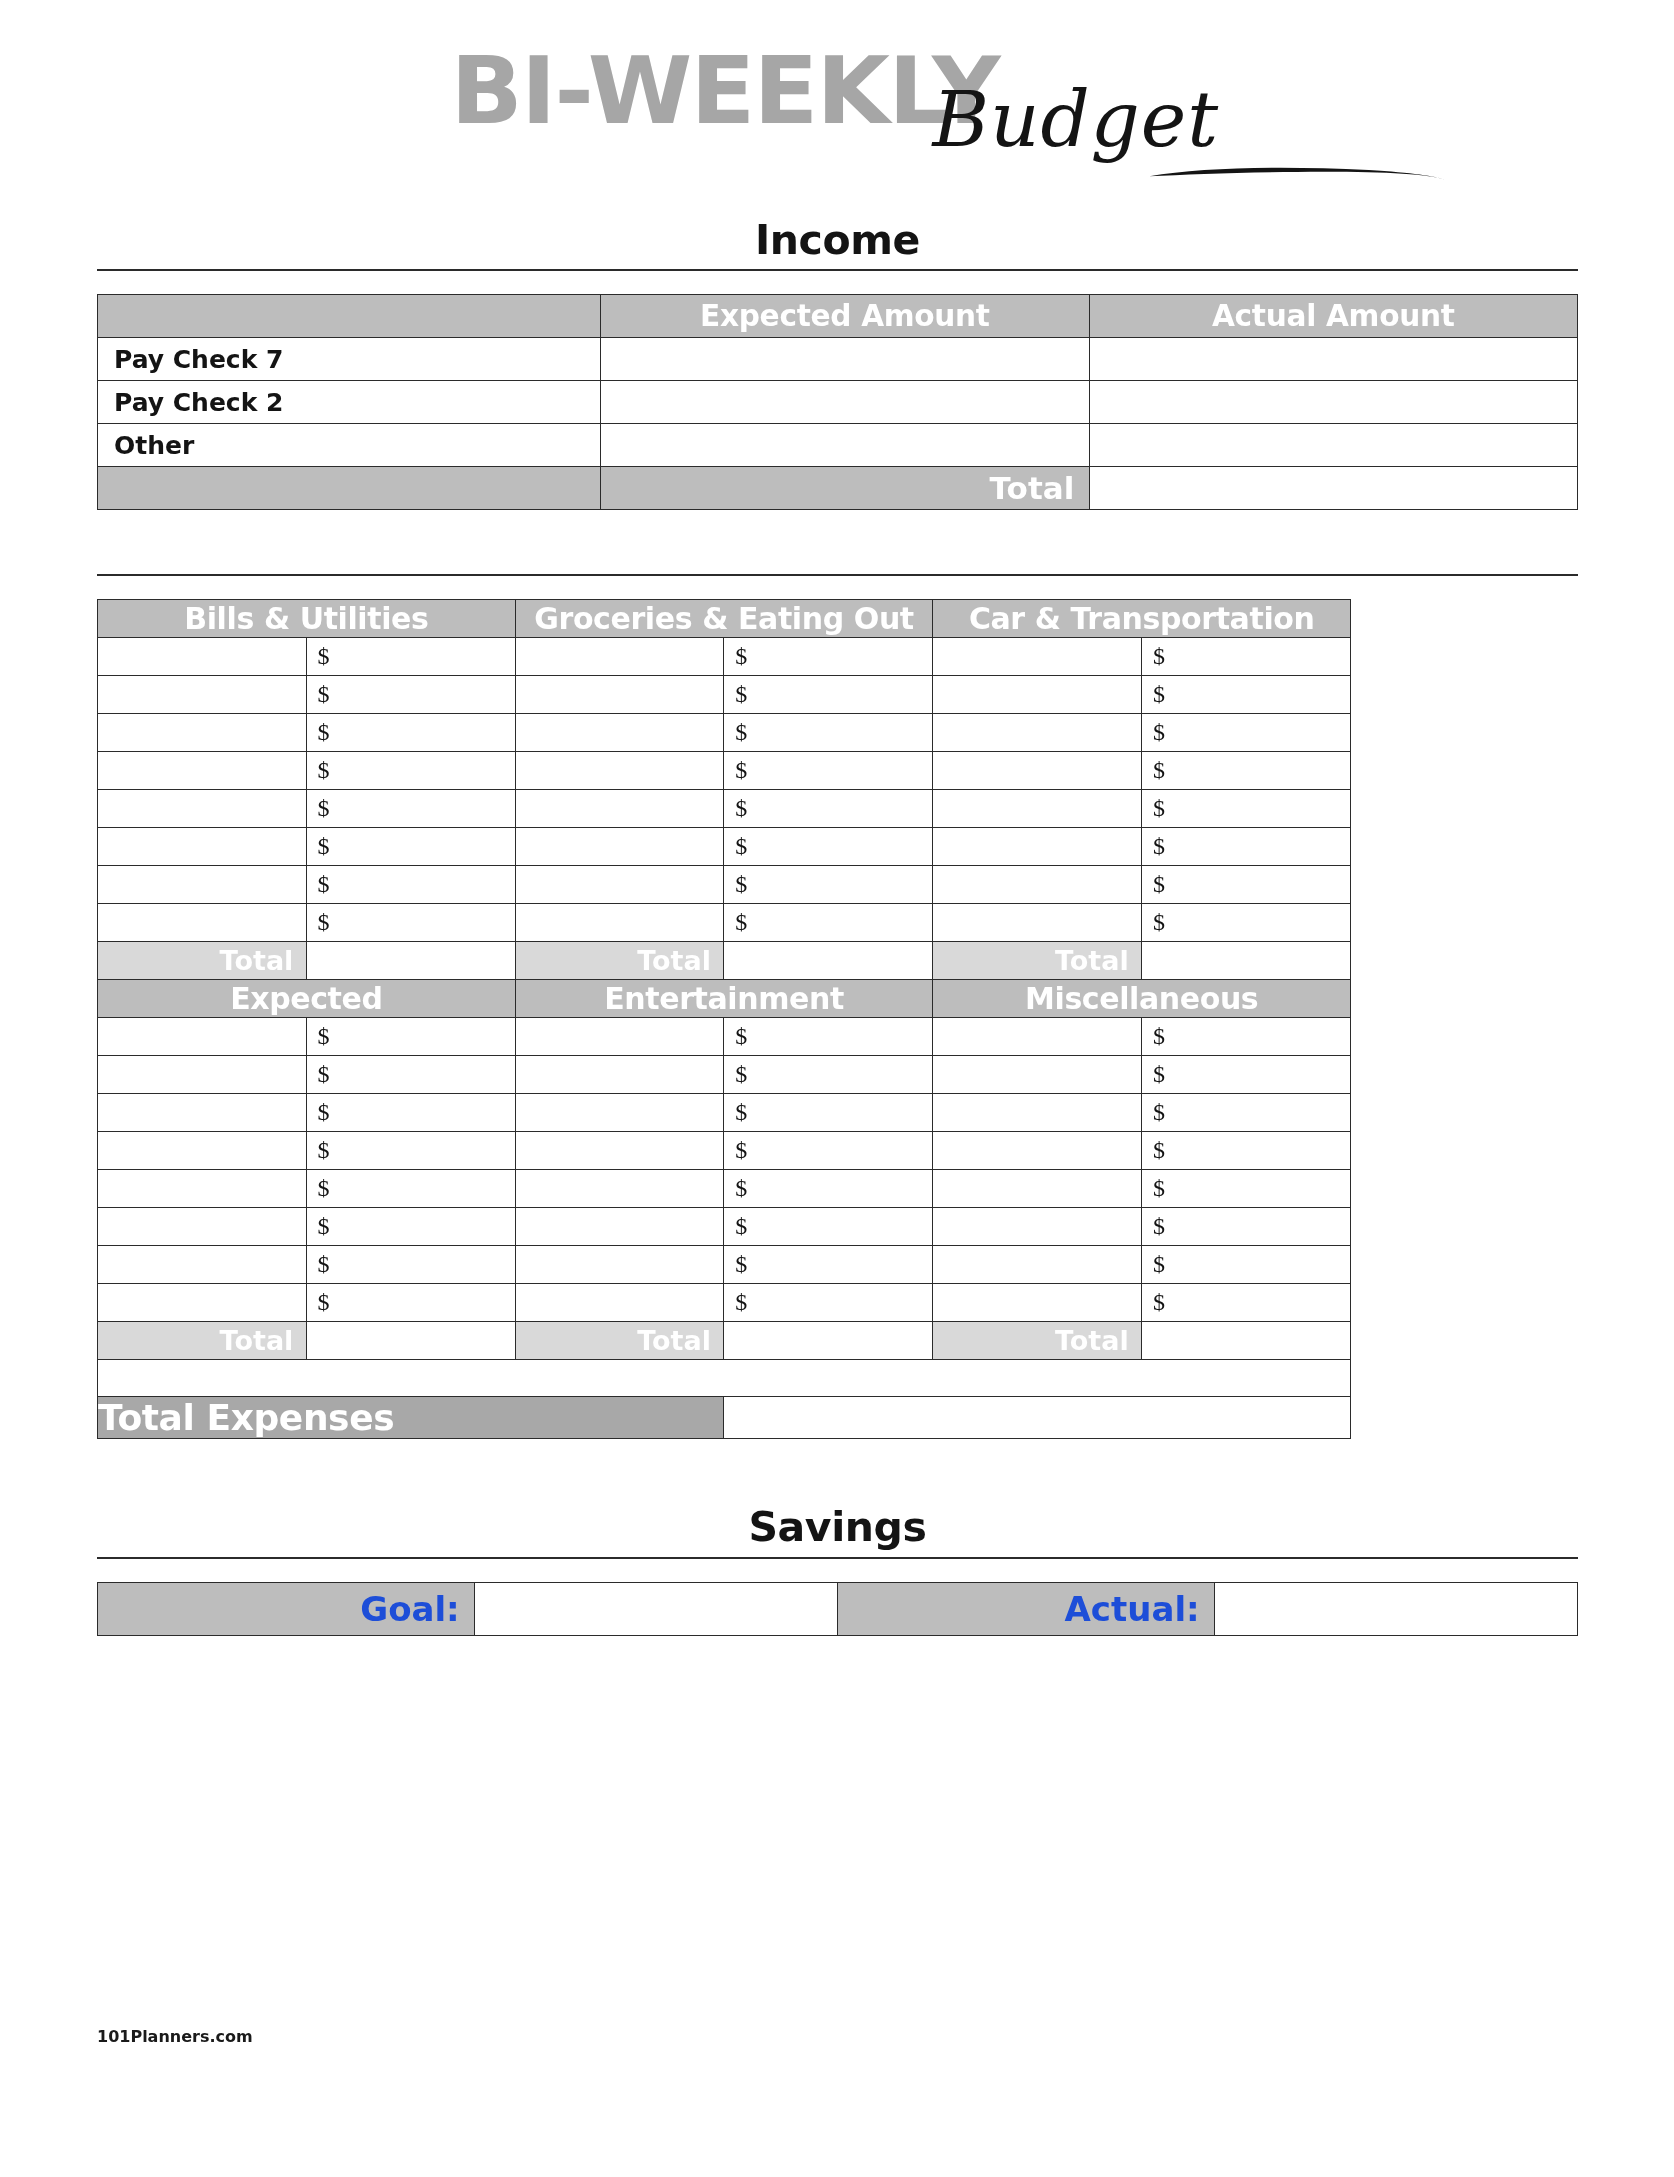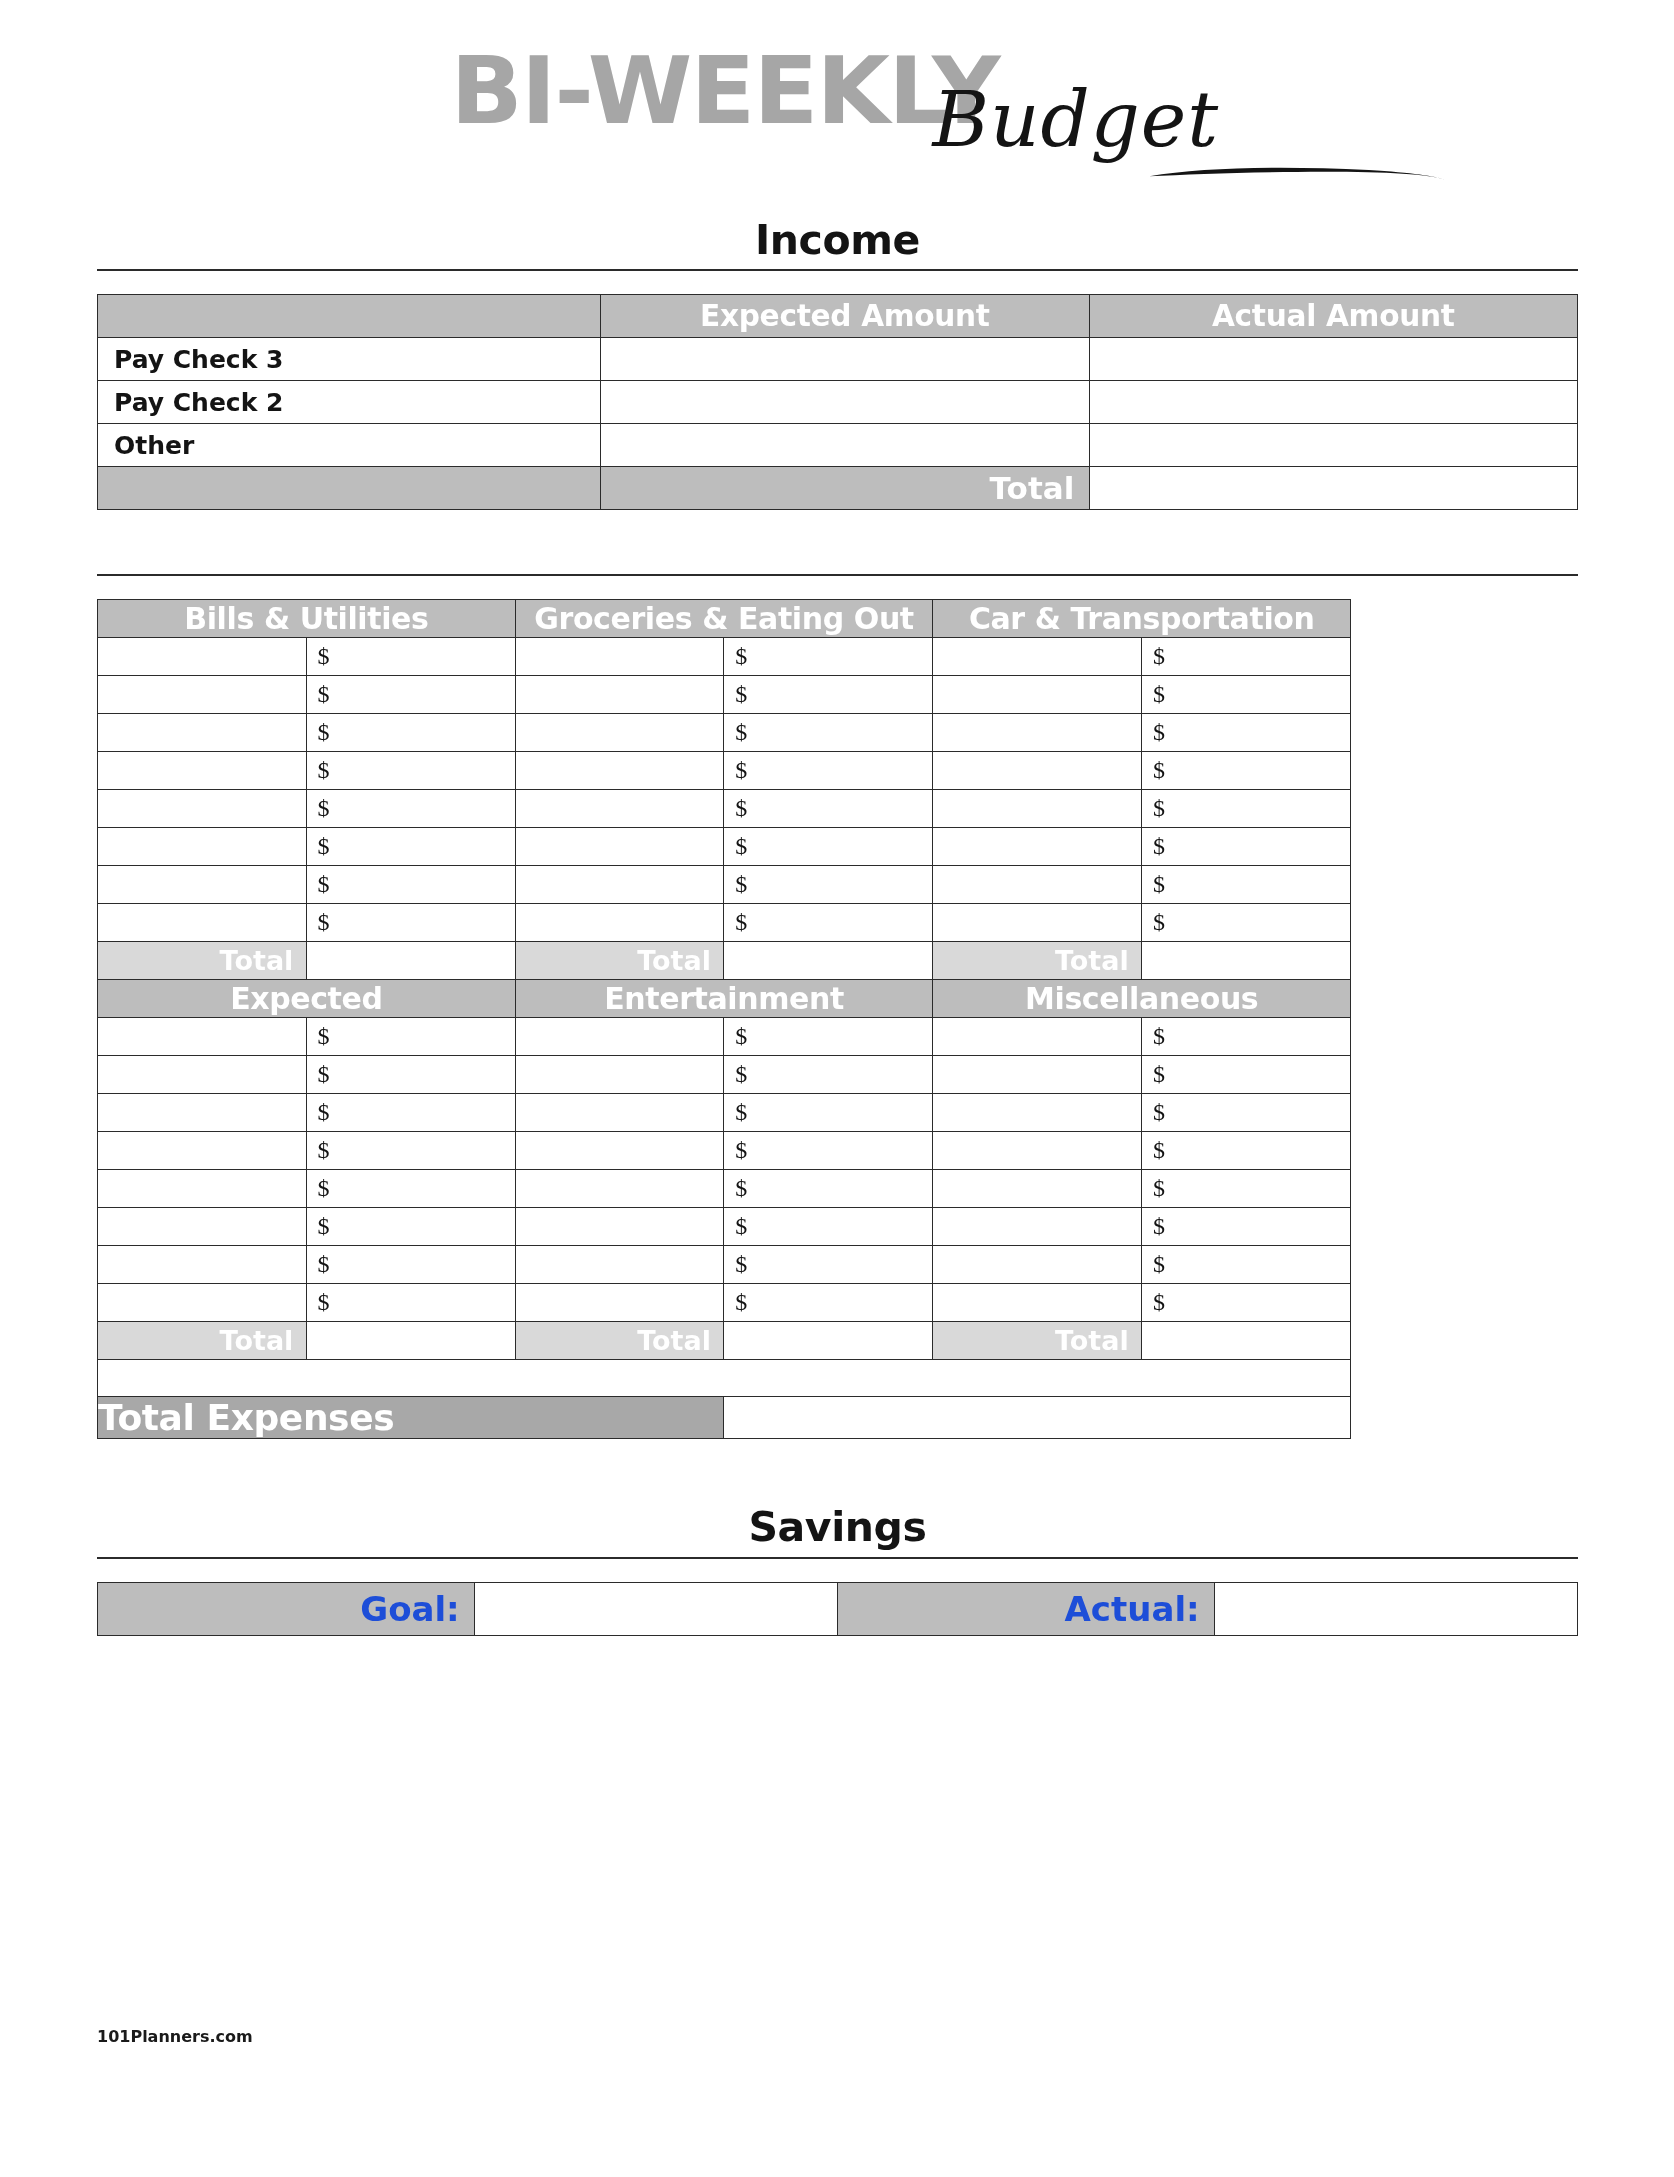--- a/index.html
+++ b/index.html
@@ -230,21 +230,21 @@
     <div class="section-rule"></div>
 
     <table class="income-table">
       <tbody>
           <tr>
         <td class="grey-cell" style="width:34%;"></td>
         <td class="hdr" style="width:33%;">Expected Amount</td>
         <td class="hdr" style="width:33%;">Actual Amount</td>
       </tr>
       <tr>
-        <td class="rowlabel">Pay Check 3</td>
+        <td class="rowlabel">Pay Check 7</td>
         <td class="blank"></td>
         <td class="blank"></td>
       </tr>
       <tr>
         <td class="rowlabel">Pay Check 2</td>
         <td class="blank"></td>
         <td class="blank"></td>
       </tr>
       <tr>
         <td class="rowlabel">Other</td>

